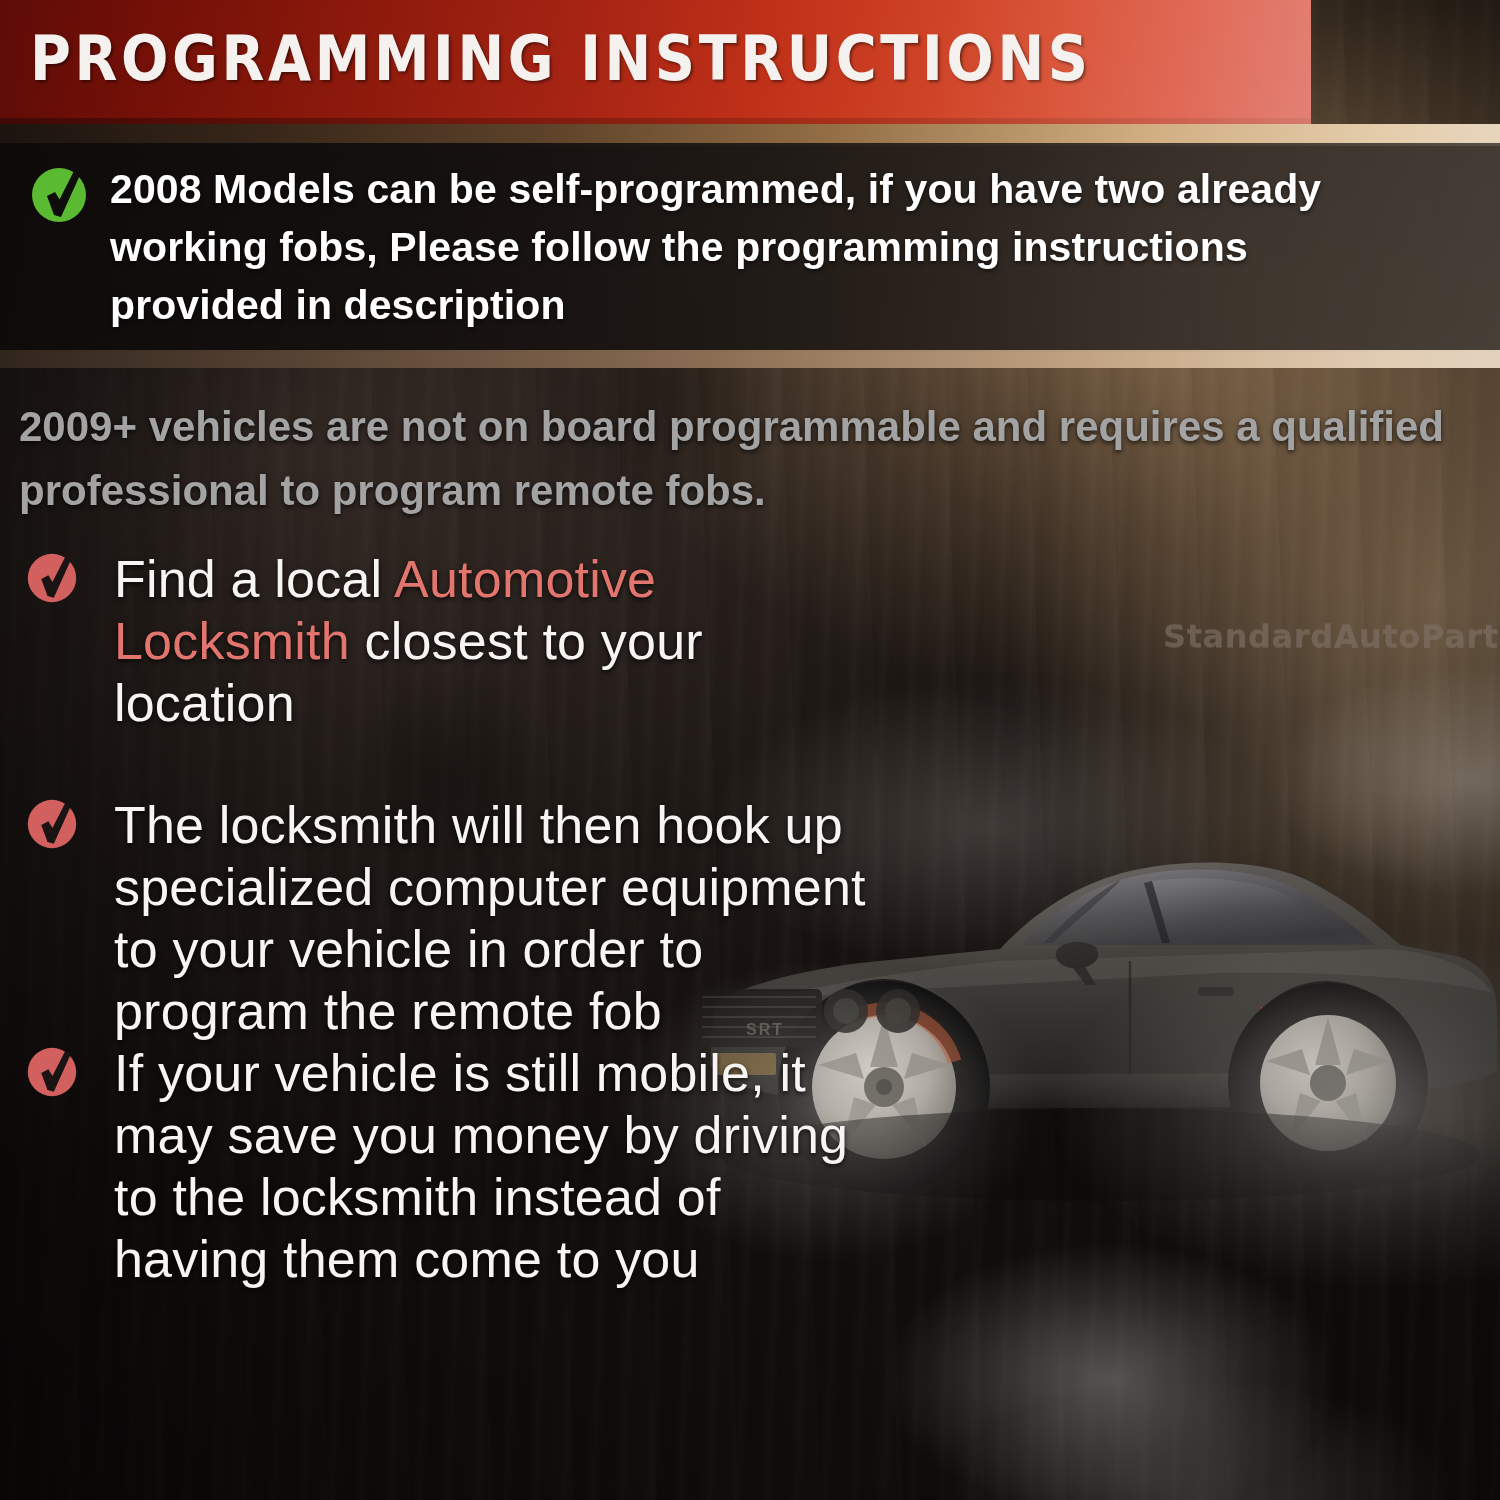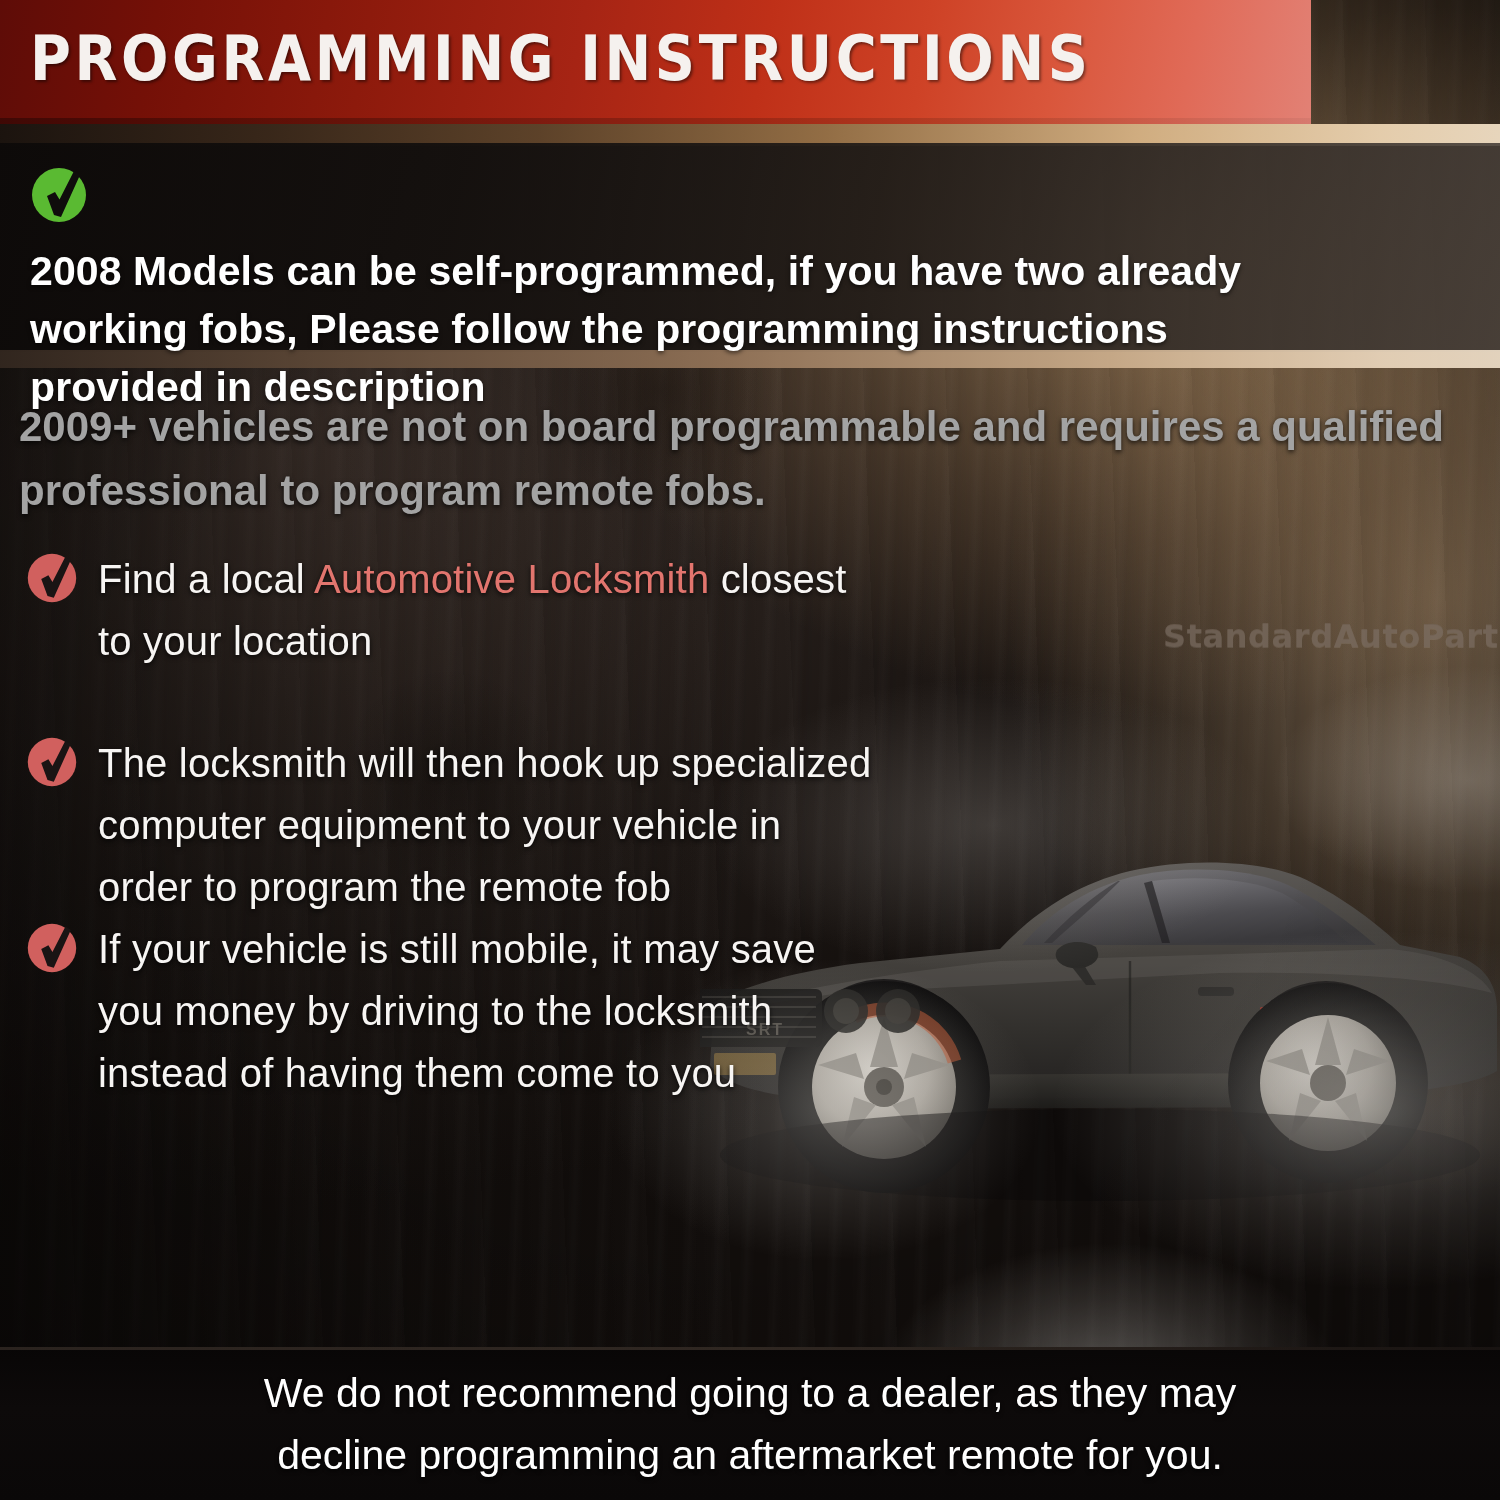--- a/index.html
+++ b/index.html
@@ -127,21 +127,21 @@
       rgba(13,10,9,0.97) 0%, rgba(20,16,14,0.96) 30%,
       rgba(34,28,24,0.93) 58%, rgba(52,45,40,0.90) 78%, rgba(70,62,56,0.88) 100%);
   }
 
   
   .badge { display:block; flex:0 0 auto; }
 
   
   .note-top {
     position:absolute; left:30px; top:160px; width:1360px;
-    display:flex; align-items:flex-start; gap:14px;flex-direction:column;
+    display:flex; align-items:flex-start; gap:22px;
   }
   .note-top .badge { margin-top:6px; }
   .note-top-text {
     font-family:"Liberation Sans Narrow","Liberation Sans", sans-serif;
     font-weight:700;
     font-size:41px;
     line-height:58px;
     color:#ffffff;
     letter-spacing:.1px;
     text-shadow:0 2px 4px rgba(0,0,0,.6);
@@ -159,25 +159,26 @@
   }
 
   .bullets {
     position:absolute; left:26px; top:548px; width:860px;
   }
   .bullet { display:flex; align-items:flex-start; gap:20px; }
   .bullet .badge { margin-top:4px; }
   .bullet-text {
     font-family:"Liberation Sans Narrow","Liberation Sans", sans-serif;
     font-weight:400;
-    font-size:40px;
+    font-size:52px;
     line-height:62px;
     color:#f7f5f3;
     text-shadow:0 2px 5px rgba(0,0,0,.80);
     letter-spacing:.2px;
+    margin-left:16px;
   }
   .bullet-b1 { margin-bottom:60px; }
   .bullet-b2 { margin-bottom:56px; }
   .accent { color:#e2756e; }
 
   
   .watermark {
     position:absolute; left:1163px; top:617px;
     font-family:"DejaVu Sans", sans-serif;
     font-weight:700;
@@ -386,18 +387,14 @@
           <circle cx="29" cy="29" r="27" fill="#d1605e"></circle>
           <path d="M17,30 L25,26 L29.5,33.5 L44,5 L50,9 L31,51 L24,49 Z" fill="#1a1414"></path>
         </svg>
       </span>
       <div class="bullet-text">If your vehicle is still mobile, it may save you money by driving to the locksmith instead of having them come to you</div>
     </div>
   </div>
 
   <div class="watermark">StandardAutoPart</div>
 
-  <div class="footer">
-    <div class="footer-text">We do not recommend going to a dealer, as they may
-decline programming an aftermarket remote for you.</div>
-  </div>
 
 </div>
 
 </body></html>

